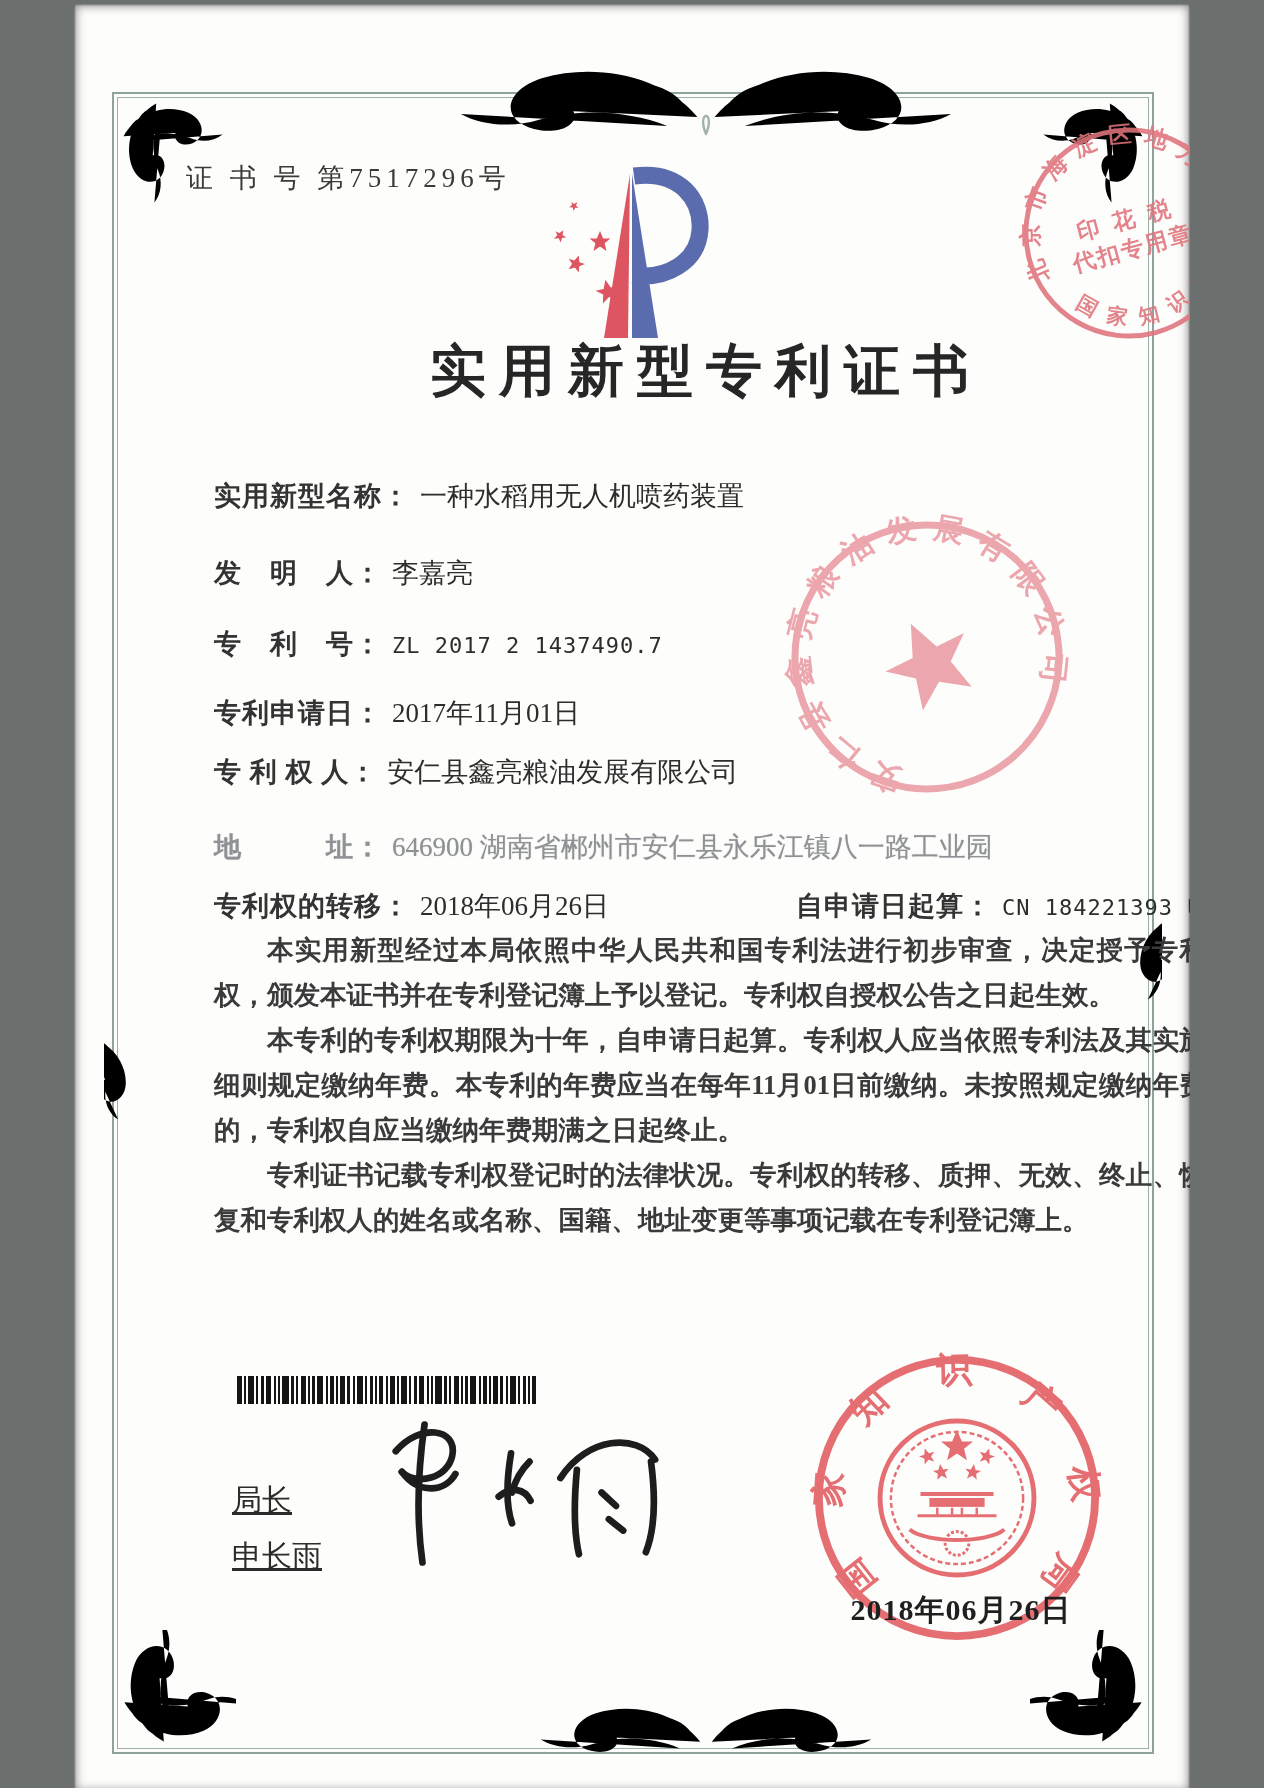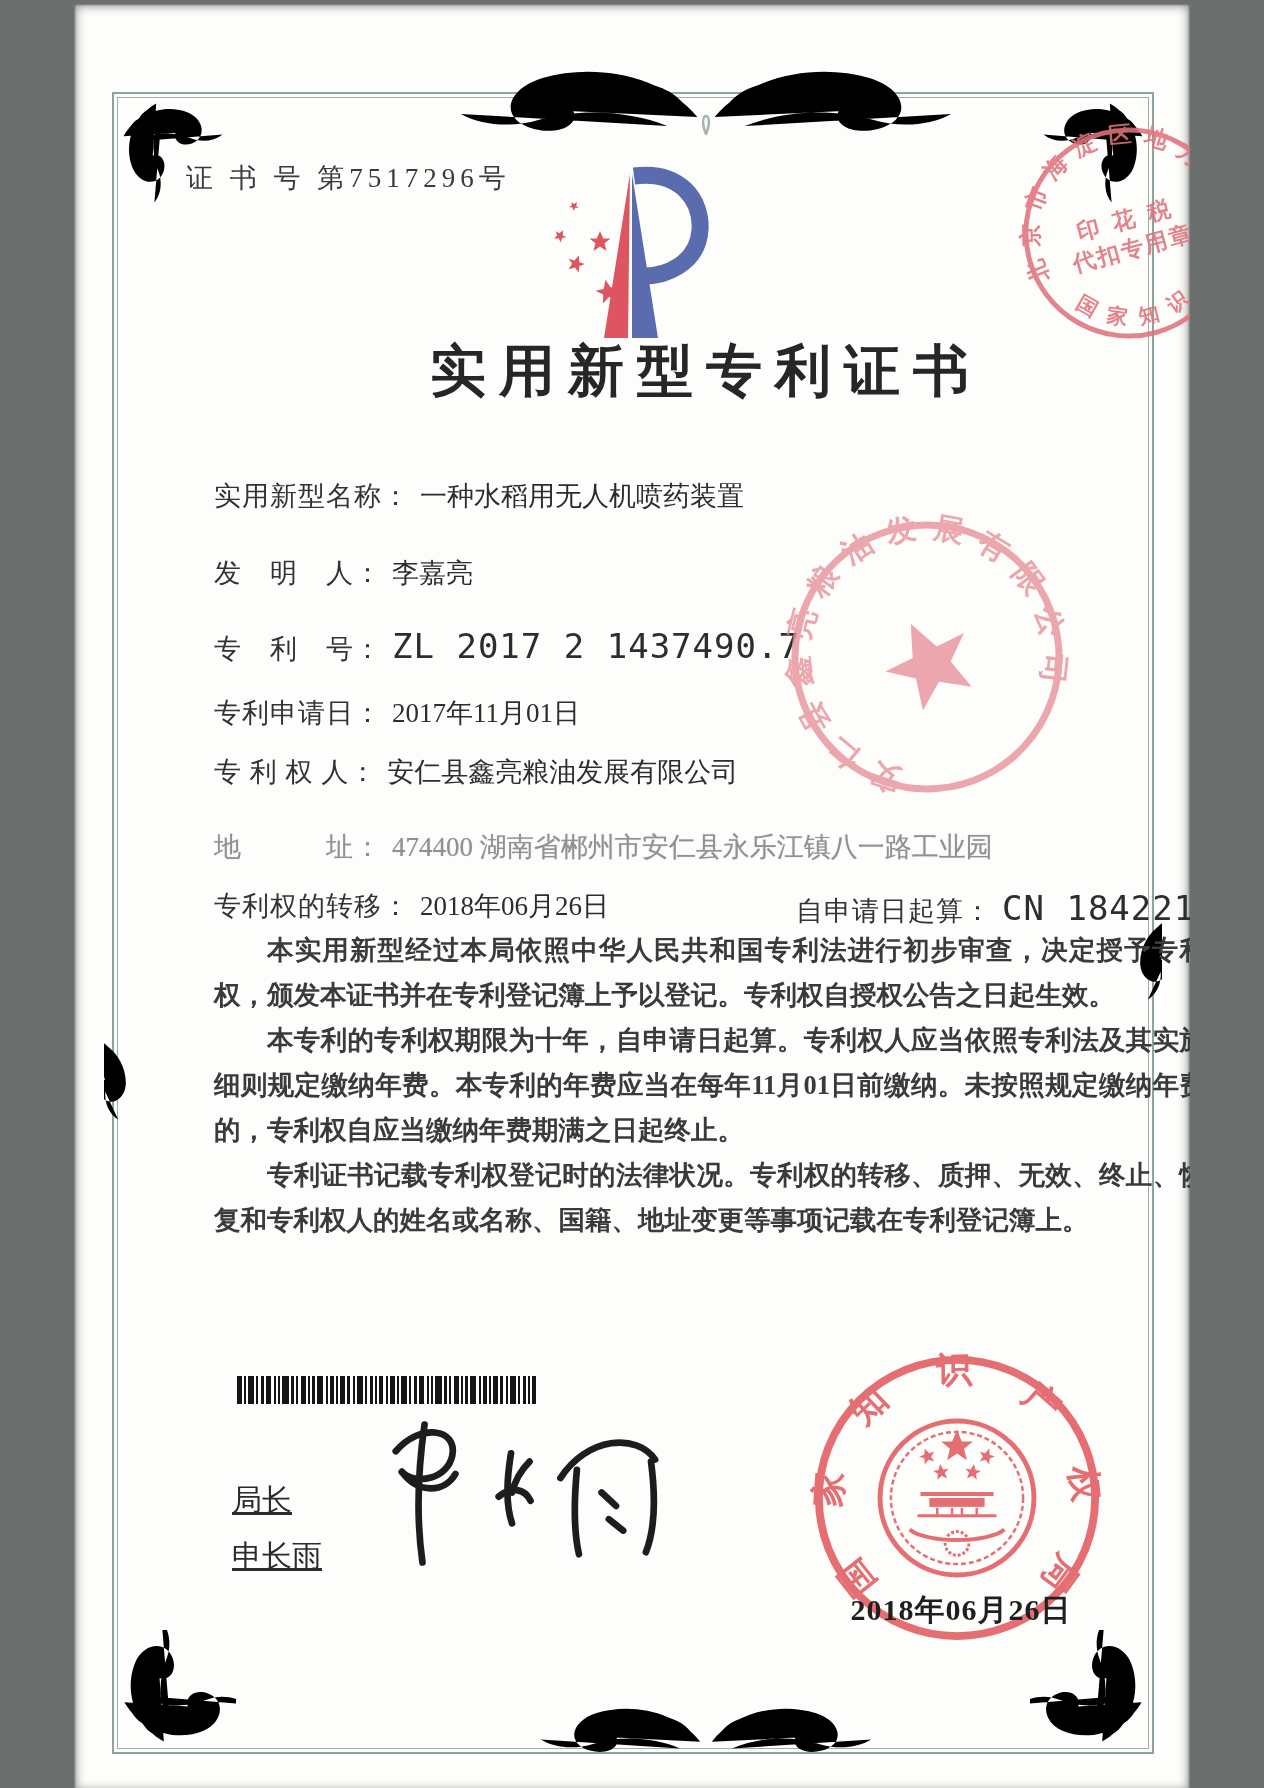--- a/index.html
+++ b/index.html
@@ -23,23 +23,23 @@
   .orn-br{right:40px;bottom:42px;transform:scale(-1,-1);}
   .orn-left{left:30px;top:1000px;width:60px;height:140px;}
   .orn-right{right:28px;top:880px;width:60px;height:140px;transform:scaleX(-1);}
   
   .cert-no{position:absolute;left:112px;top:156px;font-size:27px;letter-spacing:5px;color:#3a3a3a;}
   .logo{position:absolute;left:438px;top:138px;width:206px;height:198px;}
   .title{position:absolute;left:0;width:1264px;top:330px;text-align:center;
          font-size:56px;font-weight:bold;letter-spacing:13px;color:#262626;}
   
   .row{position:absolute;left:140px;font-size:27px;white-space:nowrap;}
-  .row .lab{letter-spacing:1px;color:#333;}
+  .row .lab{letter-spacing:1px;color:#333;font-weight:bold;}
   .row .val{margin-left:10px;color:#2d2d2d;}
-  .mono{font-family:"DejaVu Sans Mono",monospace;font-size:34px;letter-spacing:1px;}
+  .mono{font-family:"DejaVu Sans Mono",monospace;font-size:22px;letter-spacing:1px;}
   .r-name{top:474px;} .r-inventor{top:551px;} .r-patno{top:622px;}
   .r-filing{top:691px;} .r-patentee{top:750px;}
   .r-address{top:825px;color:#8f9295;}
   .r-address .lab,.r-address .val{color:#8f9295;text-shadow:0 0 1px rgba(143,146,149,.6);}
   .r-grantdate{top:884px;} .r-grantno{top:884px;left:722px;}
   
   .body-text{position:absolute;left:140px;top:924px;width:992px;font-size:26.5px;line-height:45px;color:#3a3a3a;text-align:justify;font-weight:bold;}
   .body-text p{margin:0;text-indent:2em;}
   
   .barcode{position:absolute;left:163px;top:1372px;width:300px;height:28px;}
@@ -166,21 +166,21 @@
   <div class="row r-patno">
     <span class="lab">专　利　号：</span><span class="val mono">ZL 2017 2 1437490.7</span>
   </div>
   <div class="row r-filing">
     <span class="lab">专利申请日：</span><span class="val">2017年11月01日</span>
   </div>
   <div class="row r-patentee">
     <span class="lab">专 利 权 人：</span><span class="val">安仁县鑫亮粮油发展有限公司</span>
   </div>
   <div class="row r-address">
-    <span class="lab">地　　　址：</span><span class="val">474400 湖南省郴州市安仁县永乐江镇八一路工业园</span>
+    <span class="lab">地　　　址：</span><span class="val">646900 湖南省郴州市安仁县永乐江镇八一路工业园</span>
   </div>
   <div class="row r-grantdate">
     <span class="lab">专利权的转移：</span><span class="val">2018年06月26日</span>
   </div>
   <div class="row r-grantno">
     <span class="lab">自申请日起算：</span><span class="val mono">CN 184221393 U</span>
   </div>
 
   <svg class="stamp company-seal" viewBox="0 0 286 286">
     <defs>

